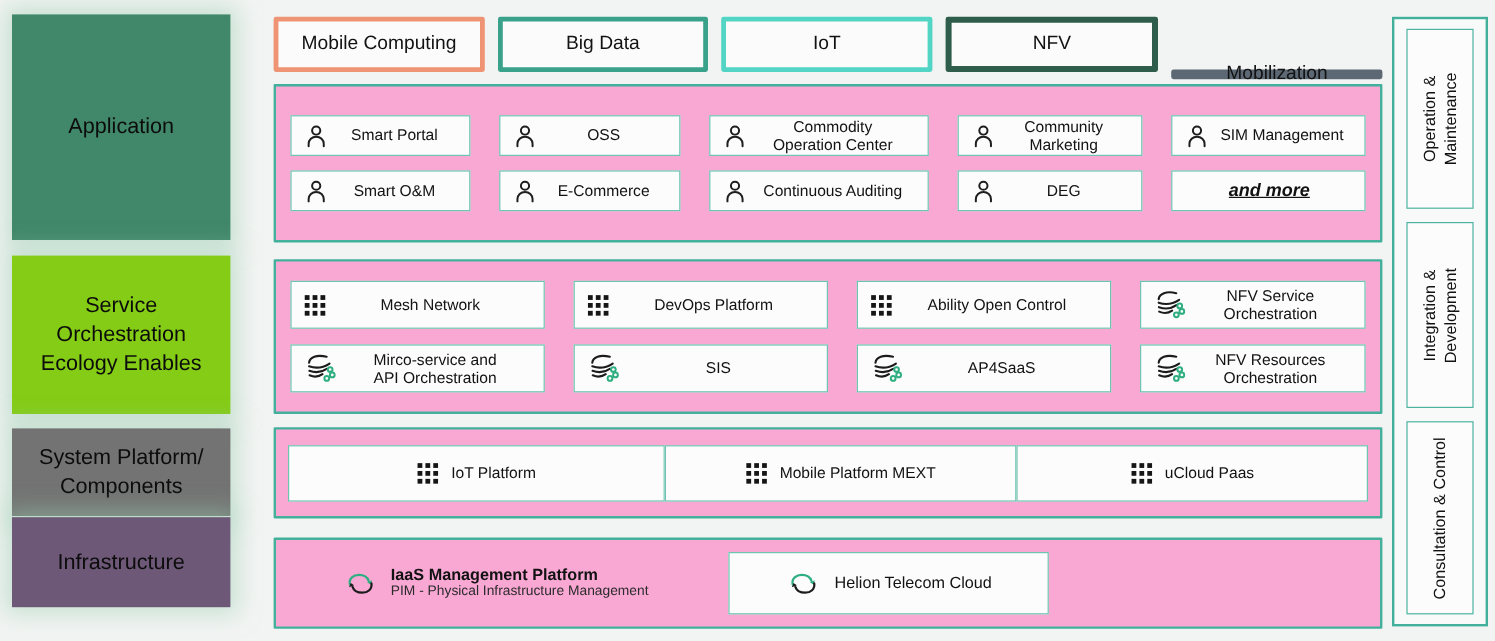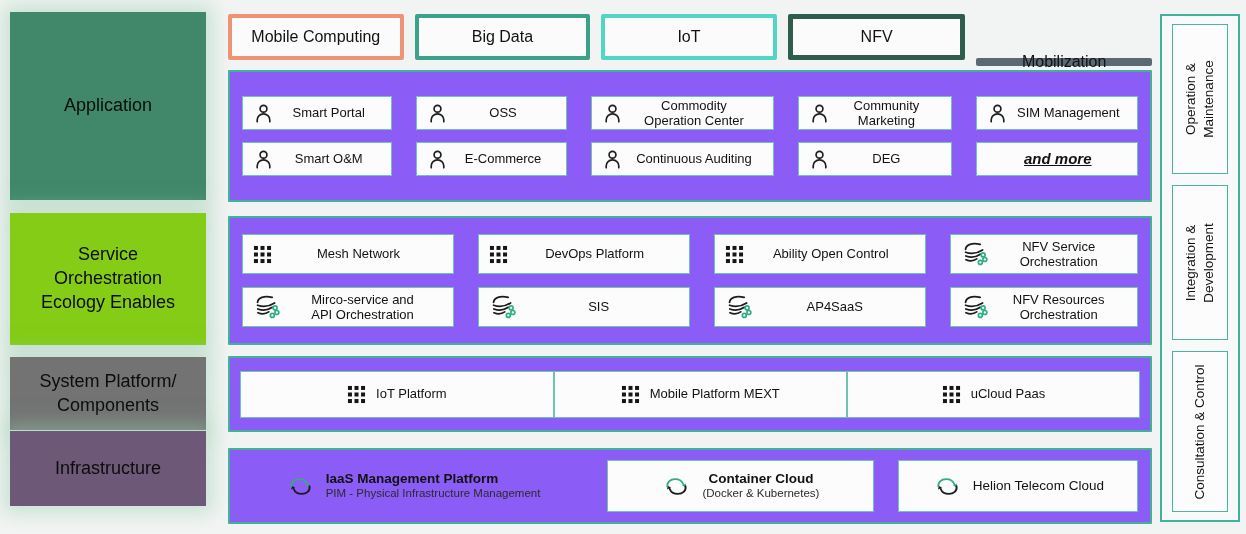--- a/index.html
+++ b/index.html
@@ -8,21 +8,21 @@
     background:#f2f4f3;
     font-family:"Liberation Sans", sans-serif;
     color:#121212;
     position:relative;
     overflow:hidden;
   }
   .stage{position:absolute;inset:0;}
 
   
   .row-label{
-    position:absolute;left:10px;width:196px;
+    position:absolute;left:10px;width:182px;
     display:flex;align-items:center;justify-content:center;
     text-align:center;font-size:18px;line-height:1.32;
     white-space:pre-line;color:#0c0c0c;
     box-shadow:0 0 18px 6px rgba(154,206,176,0.5);
   }
   .lab-app{top:12px;height:188px;}
   .lab-orch{top:213px;height:132px;}
   .lab-sys{top:357px;height:73px;}
   .lab-infra{top:431px;height:75px;}
 
@@ -30,21 +30,21 @@
   .main-col{position:absolute;left:228px;top:0;width:924px;}
   .tabs{margin-top:14px;height:46px;display:flex;gap:11px;}
   .tab{
     flex:1;background:#fafbfa;border:4px solid #999;border-radius:2px;
     display:flex;align-items:center;justify-content:center;
     font-size:16px;box-sizing:border-box;
   }
   .tab-nfv{border-width:5px;}
 
   .panel{
-    border:2px solid #43b09c;background:#8b5cf6;
+    border:2px solid #43b09c;background:#f9a8d4;
     box-sizing:border-box;border-radius:1px;
   }
   .panel-app{margin-top:10px;height:132px;}
   .panel-orch{margin-top:14px;height:129px;}
   .panel-sys{margin-top:11px;height:76px;}
   .panel-infra{margin-top:16px;height:76px;}
 
   .grid{height:100%;display:grid;align-content:center;box-sizing:border-box;}
   .grid-app{grid-template-columns:1fr 1fr 1.22fr 1.02fr 1.08fr;column-gap:24px;row-gap:12px;padding:0 12px;}
   .grid-orch{grid-template-columns:1.13fr 1.13fr 1.13fr 1fr;column-gap:24px;row-gap:13px;padding:0 12px;}
@@ -354,31 +354,20 @@
             <span class="infra-title" style="display:block">IaaS Management Platform</span>
             <span class="infra-sub" style="display:block">PIM - Physical Infrastructure Management</span>
           </span>
         </div>
         <div class="infra-cell boxed">
           <span class="icon ic-cloud">
               <svg viewBox="0 0 30 22">
                 <use href="#sym-cloud"></use>
               </svg>
             </span>
-          <span class="infra-text" style="text-align:center">
-            <span class="infra-title" style="display:block">Container Cloud</span>
-            <span class="infra-sub" style="display:block">(Docker &amp; Kubernetes)</span>
-          </span>
-        </div>
-        <div class="infra-cell boxed">
-          <span class="icon ic-cloud">
-              <svg viewBox="0 0 30 22">
-                <use href="#sym-cloud"></use>
-              </svg>
-            </span>
           <span class="infra-text">
             <span class="infra-title normal" style="display:block">Helion Telecom Cloud</span>
           </span>
         </div>
       </div>
     </div>
   </div>
 
   <div class="right-col">
     <div class="vbox vb-op">

